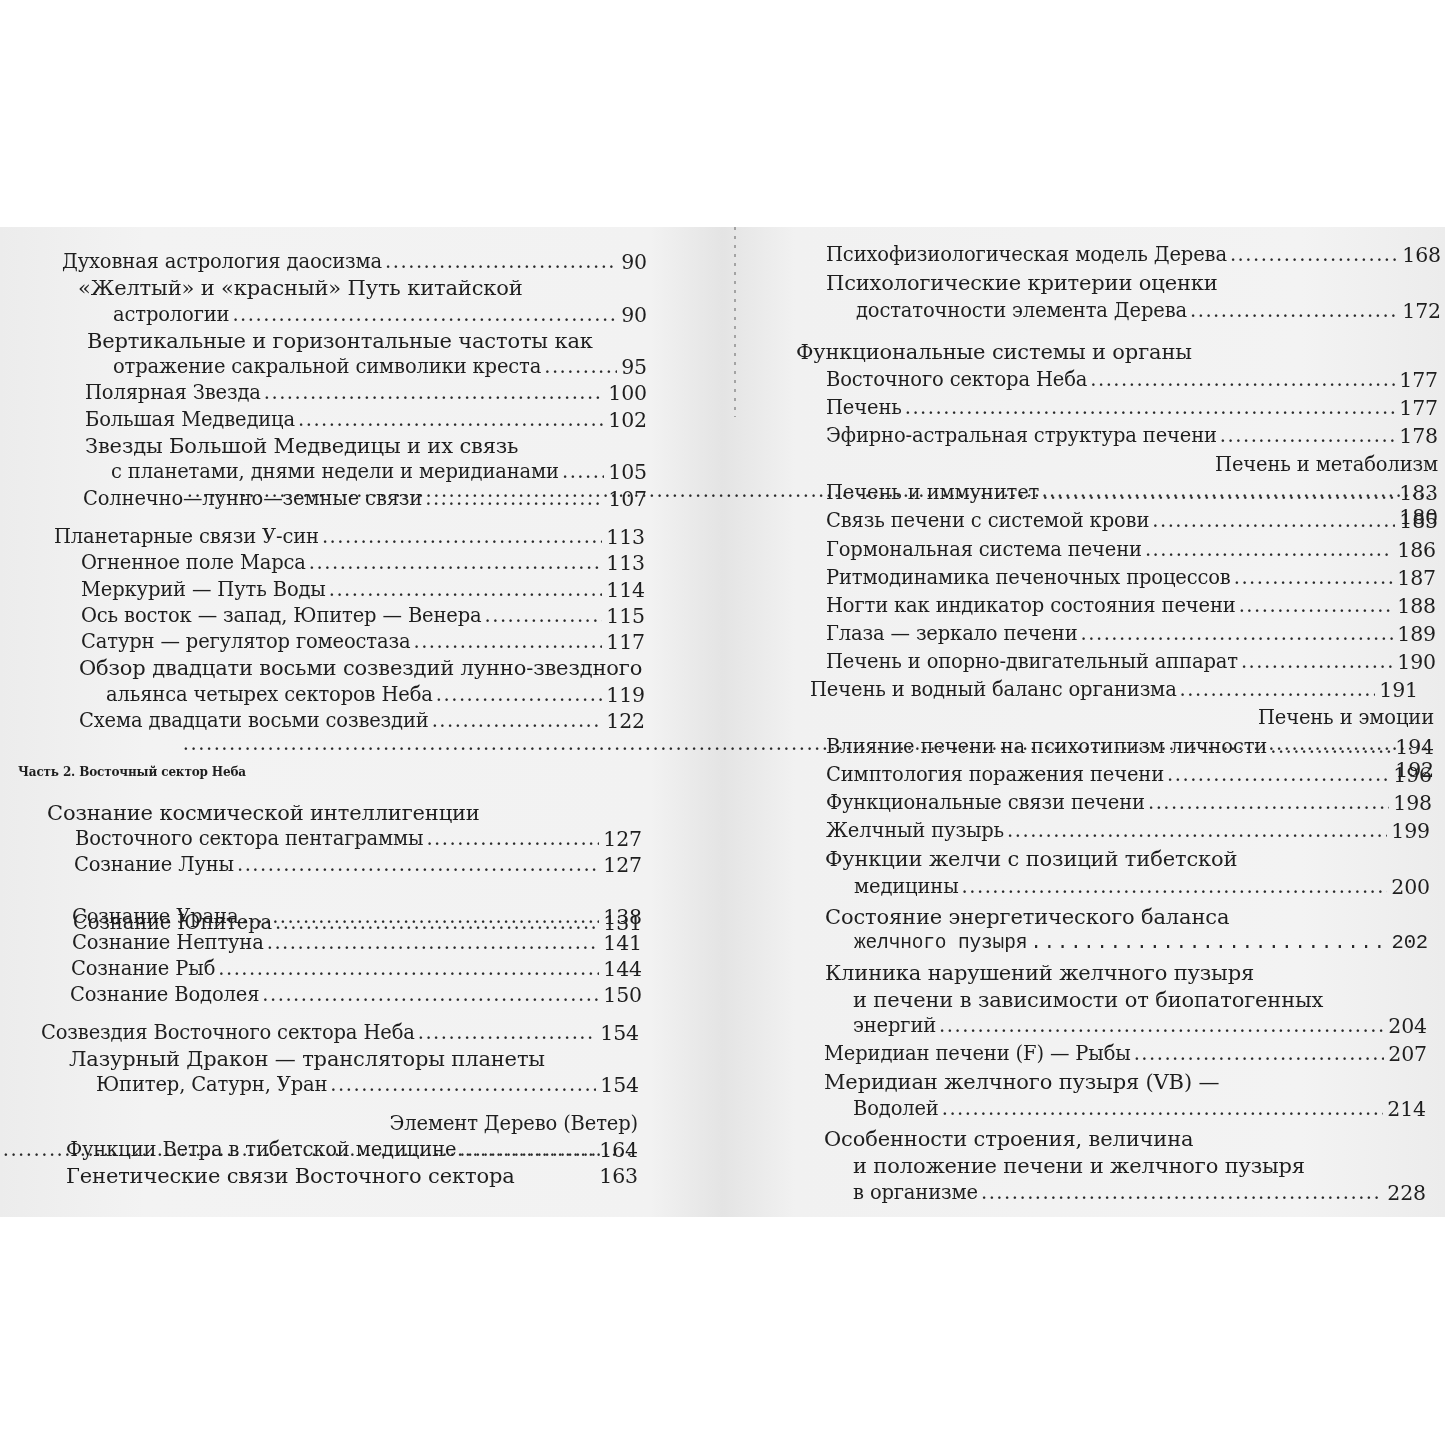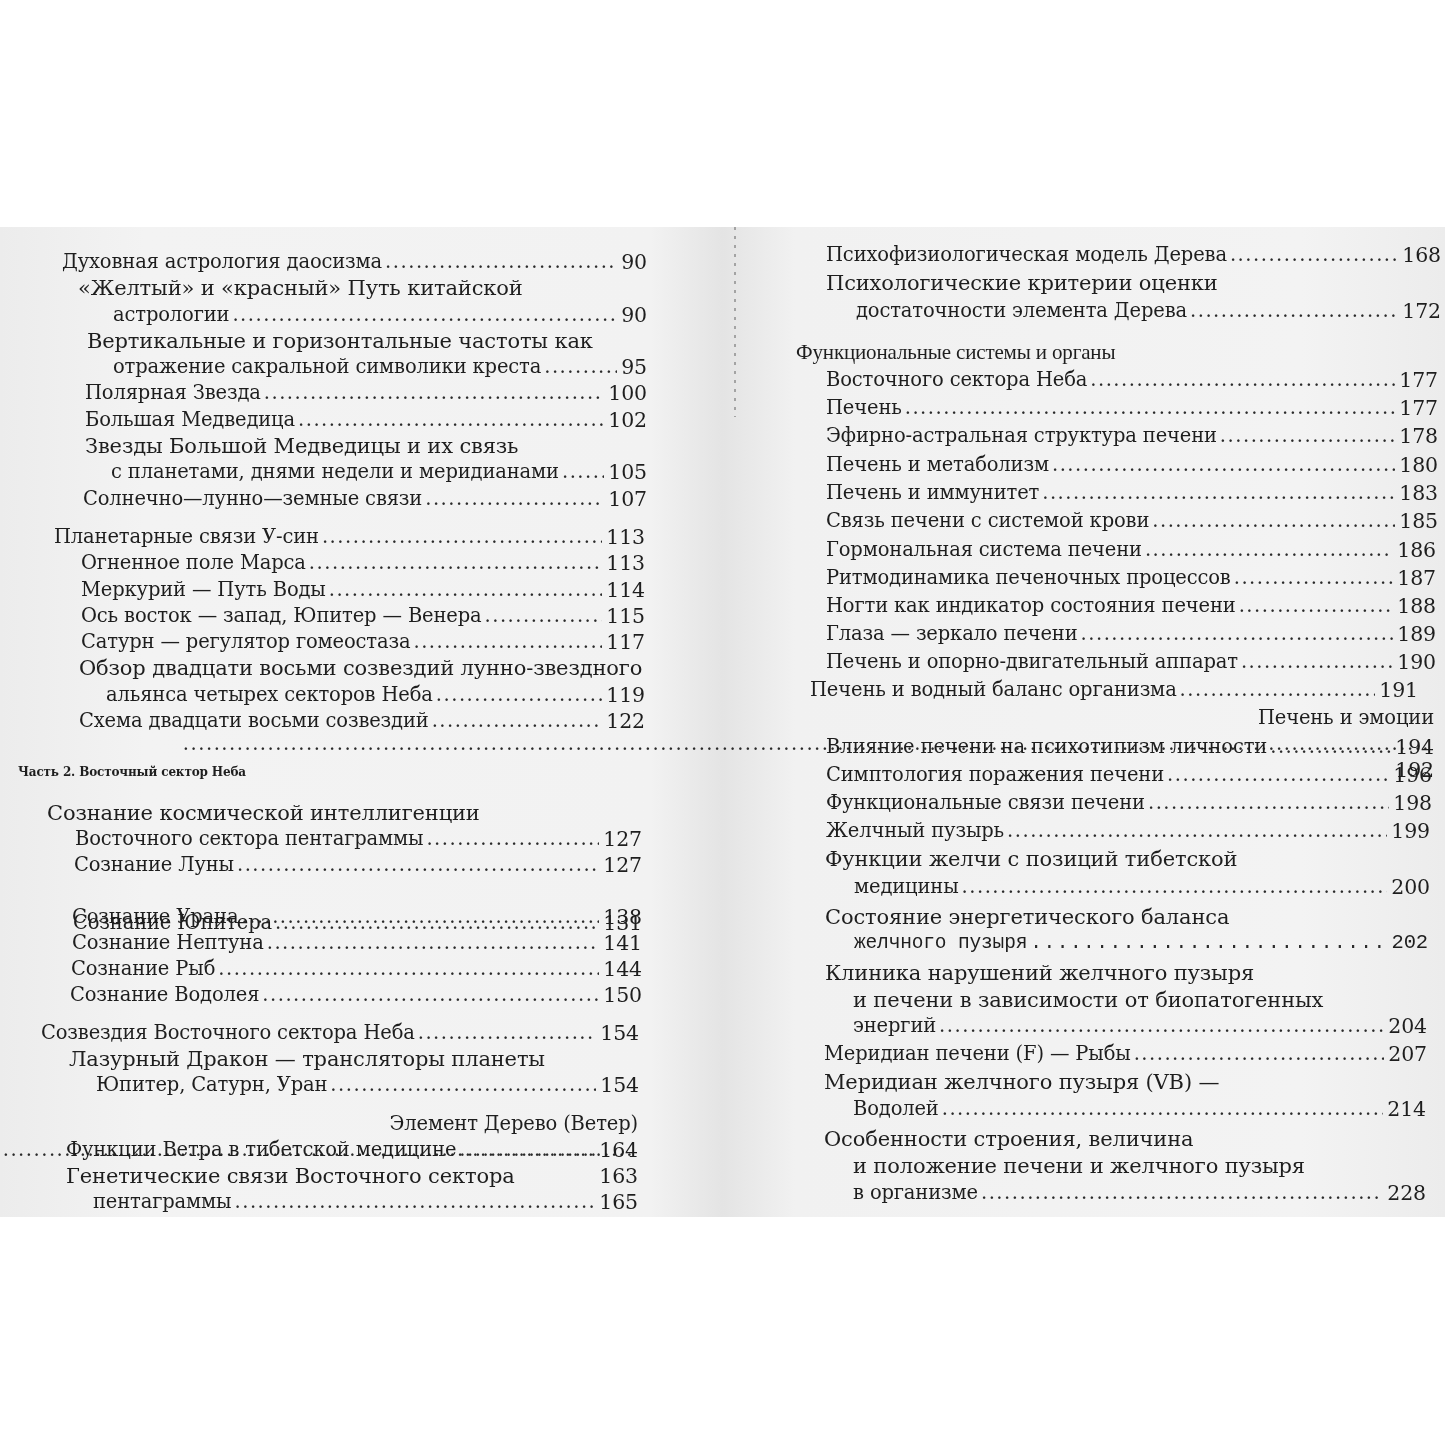--- a/index.html
+++ b/index.html
@@ -207,59 +207,54 @@
         <span class="t">Элемент Дерево (Ветер)</span>
         <span class="dots"></span>
         <span class="pg">163</span>
       </div>
     <div class="toc-line" style="left:66px;top:910px;width:572px;">
         <span class="t">Функции Ветра в тибетской медицине</span>
         <span class="dots"></span>
         <span class="pg">164</span>
       </div>
     <div class="toc-text-only" style="left:66px;top:936px;">Генетические связи Восточного сектора</div>
-    <div class="toc-line" style="left:93px;top:962px;width:545px;">
-        <span class="t">пентаграммы</span>
-        <span class="dots"></span>
-        <span class="pg">165</span>
-      </div>
   </div>
 
   <div class="gutter-line"></div>
 
   <div class="page right">
     <div class="toc-line" style="left:96px;top:15px;width:615px;">
         <span class="t">Психофизиологическая модель Дерева</span>
         <span class="dots"></span>
         <span class="pg">168</span>
       </div>
     <div class="toc-text-only" style="left:96px;top:43px;">Психологические критерии оценки</div>
     <div class="toc-line" style="left:126px;top:71px;width:585px;">
         <span class="t">достаточности элемента Дерева</span>
         <span class="dots"></span>
         <span class="pg">172</span>
       </div>
 
-    <div class="toc-text-only" style="left:66px;top:112px;font-family:Liberation Serif, serif;">Функциональные системы и органы</div>
+    <div class="toc-text-only" style="left:66px;top:112px;">Функциональные системы и органы</div>
     <div class="toc-line" style="left:96px;top:140px;width:612px;">
         <span class="t">Восточного сектора Неба</span>
         <span class="dots"></span>
         <span class="pg">177</span>
       </div>
     <div class="toc-line" style="left:96px;top:168px;width:612px;">
         <span class="t">Печень</span>
         <span class="dots"></span>
         <span class="pg">177</span>
       </div>
     <div class="toc-line" style="left:96px;top:196px;width:612px;">
         <span class="t">Эфирно-астральная структура печени</span>
         <span class="dots"></span>
         <span class="pg">178</span>
       </div>
-    <div class="toc-line" style="left:96px;top:225px;width:612px;">
+    <div class="toc-line" style="left:96px;top:225px;width:612px;flex-direction:column;">
         <span class="t">Печень и метаболизм</span>
         <span class="dots"></span>
         <span class="pg">180</span>
       </div>
     <div class="toc-line" style="left:96px;top:253px;width:612px;">
         <span class="t">Печень и иммунитет</span>
         <span class="dots"></span>
         <span class="pg">183</span>
       </div>
     <div class="toc-line" style="left:96px;top:281px;width:612px;">

